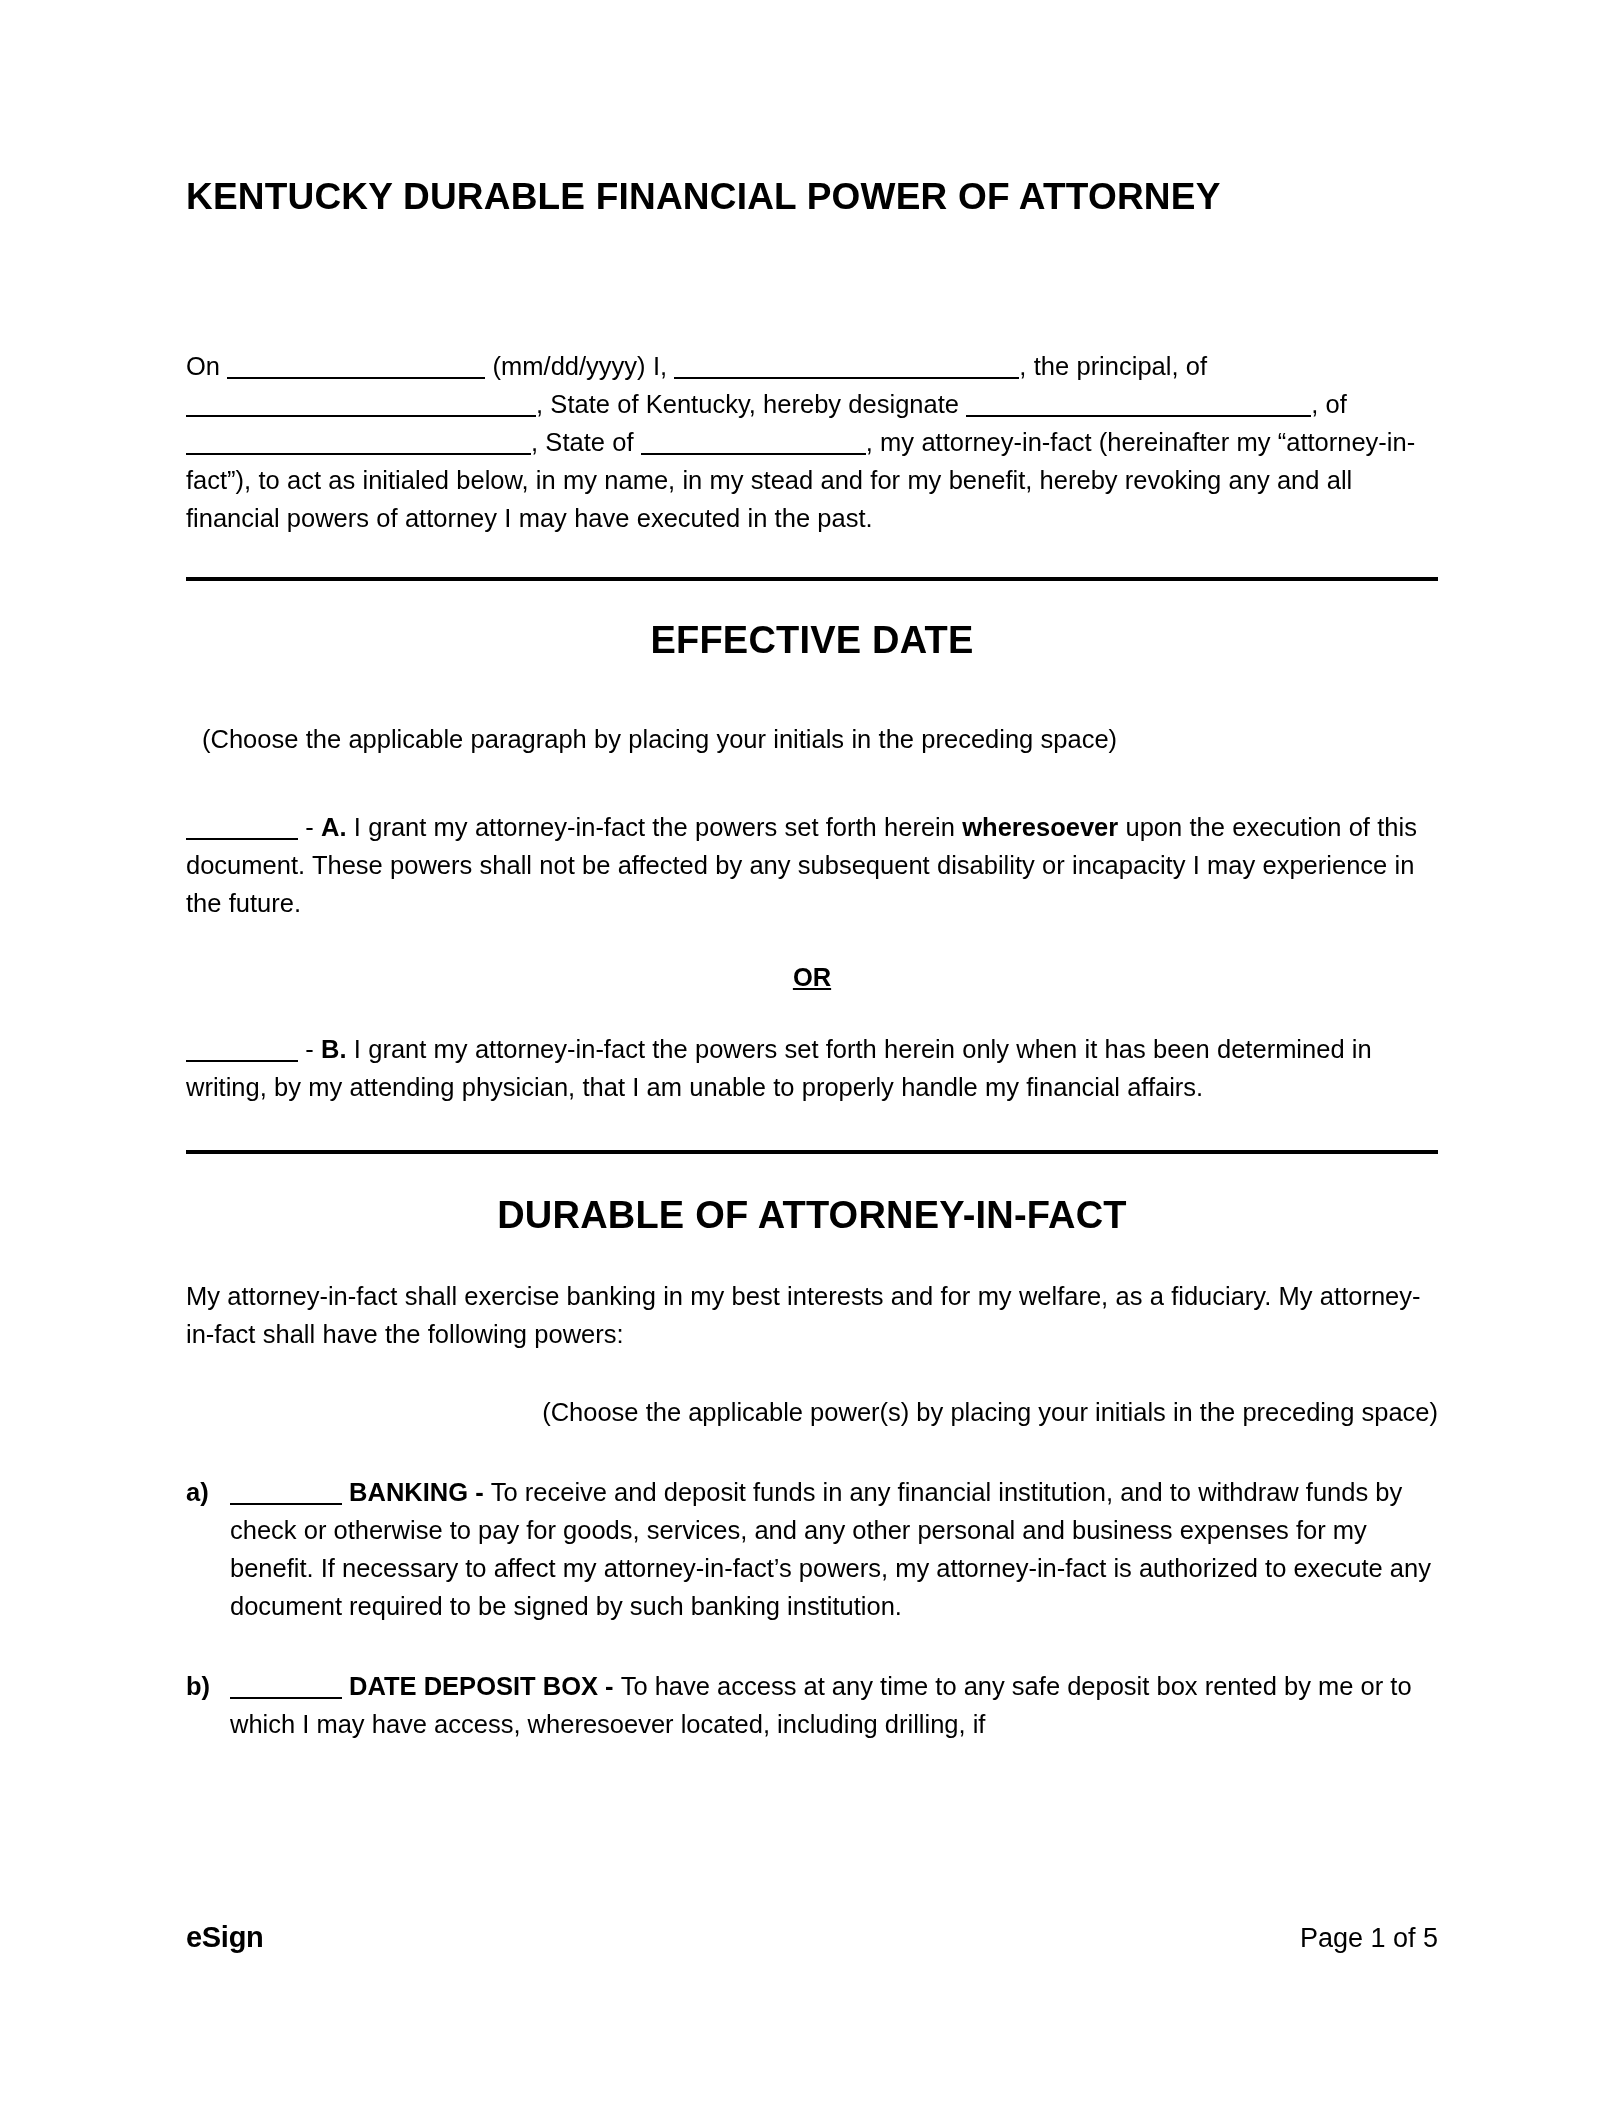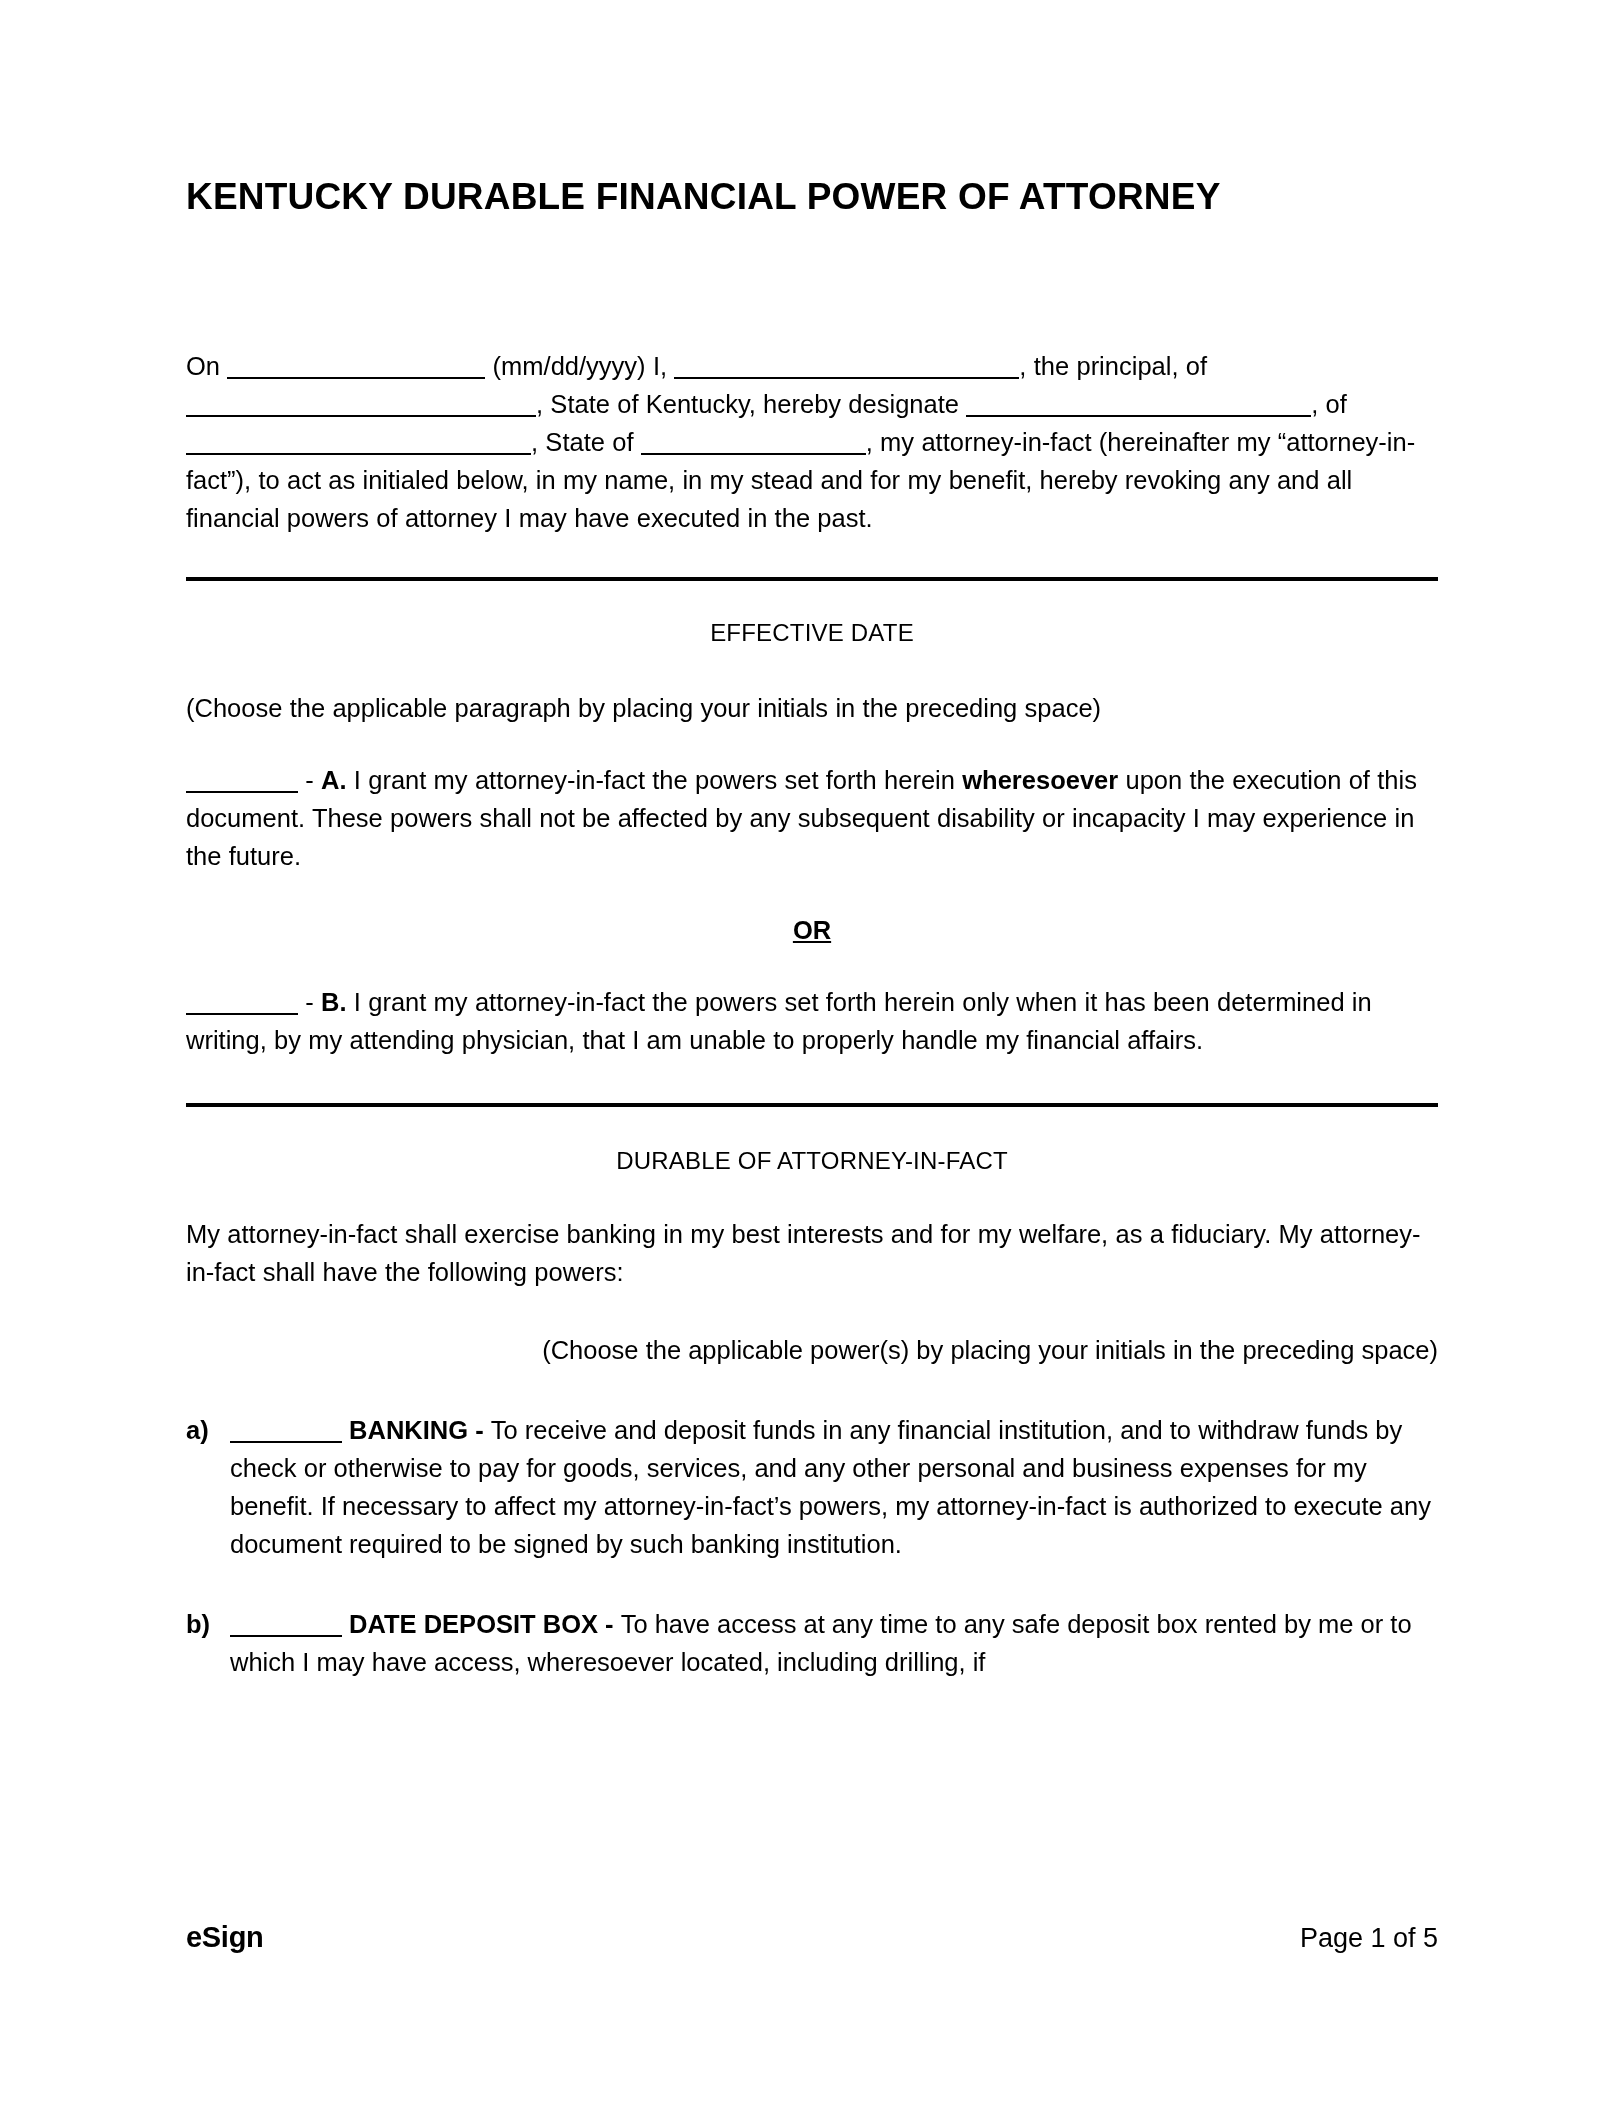--- a/index.html
+++ b/index.html
@@ -74,33 +74,33 @@
     border: 0;
     border-top: 4px solid #000;
     margin: 0;
     width: 1252px;
   }
   .rule-1 { margin-top: 40px; }
   .rule-2 { margin-top: 44px; }
 
   
   .section-heading {
-    font-size: 24px;
-    font-weight: normal;
+    font-size: 38px;
+    font-weight: bold;
     text-align: center;
     margin: 0;
     letter-spacing: 0.2px;
   }
   .sh-effective { padding-top: 38px; }
   .sh-powers    { padding-top: 40px; }
 
   .choose-line {
     font-size: 25.5px;
     line-height: 38px;
-    margin: 0;
+    margin: 16px;
     padding-top: 42px;
   }
   .choose-line-centered {
     font-size: 25.5px;
     line-height: 38px;
     margin: 0;
     padding-top: 40px;
     text-align: right;
   }
 

